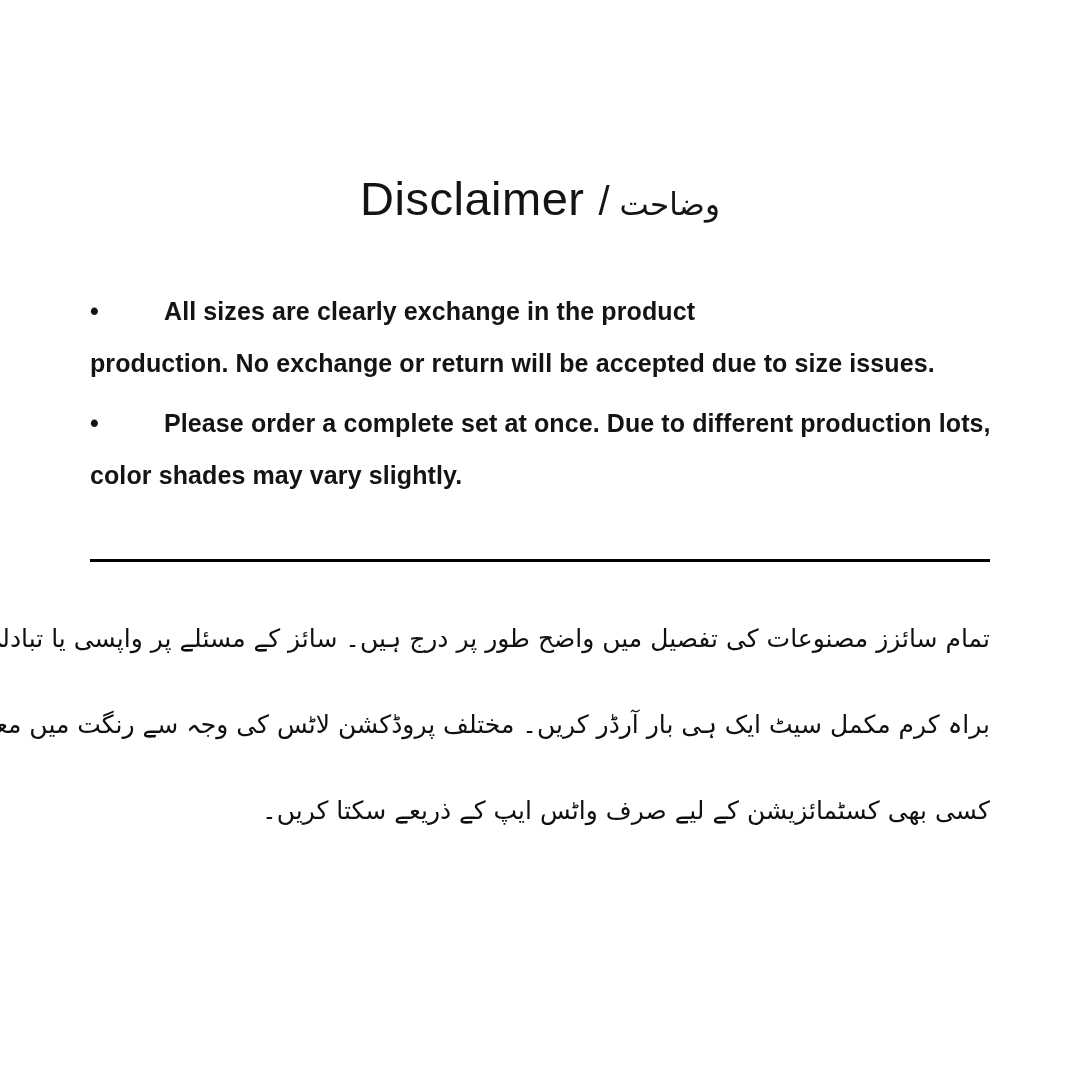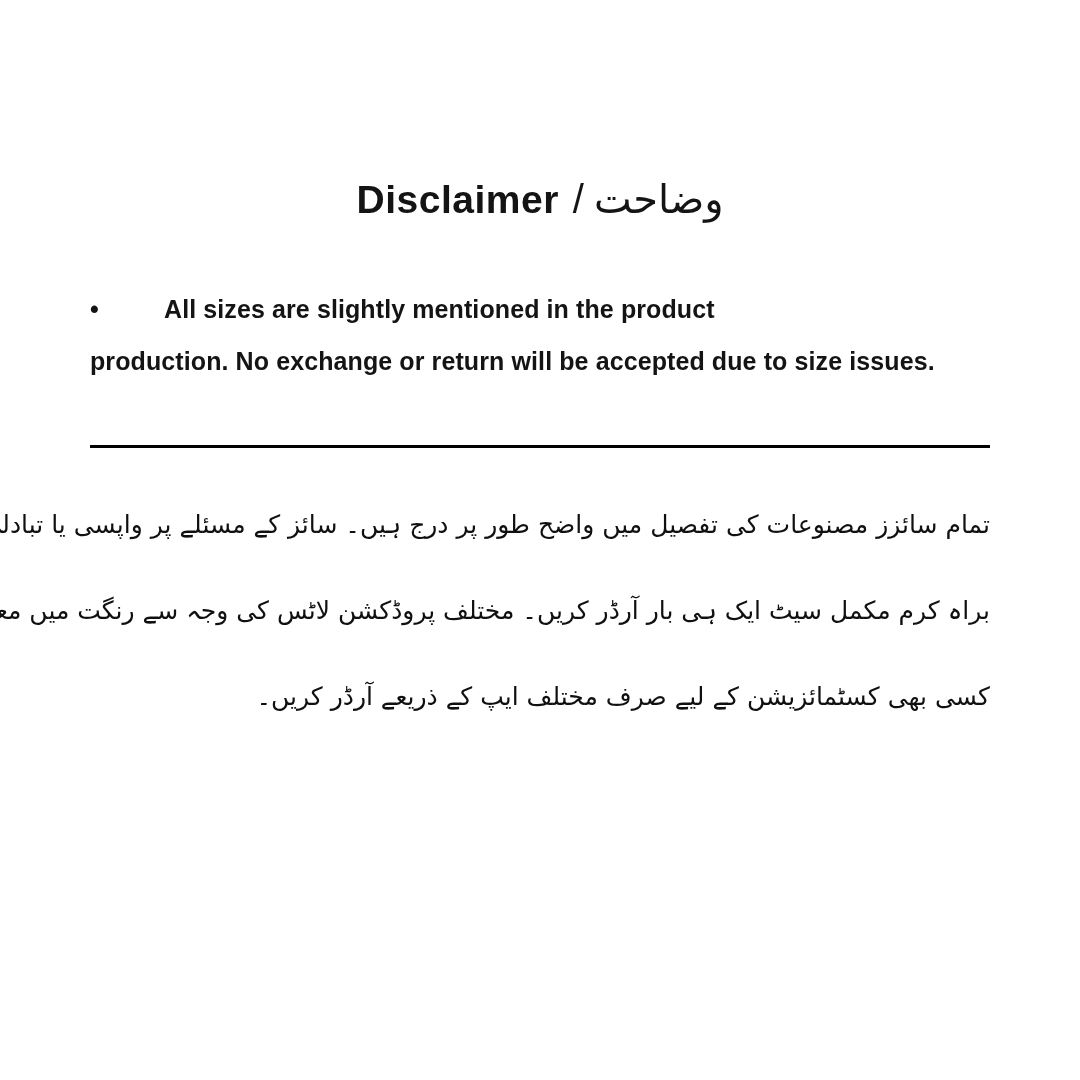--- a/index.html
+++ b/index.html
@@ -17,33 +17,33 @@
     color: #141414;
   }
   
   .title {
     padding-top: 170px;
     text-align: center;
     line-height: 58px;
     white-space: nowrap;
   }
   .title-en {
-    font-size: 39px;
-    font-weight: 700;
+    font-size: 47px;
+    font-weight: 400;
     letter-spacing: 0.5px;
     text-align: center;
   }
   .title-sep {
     font-size: 40px;
     font-weight: 400;
     margin: 0 10px 0 14px;
   }
   .title-ur {
     font-family: "DejaVu Sans", sans-serif;
-    font-size: 40px;
+    font-size: 31px;
     font-weight: 400;
     direction: rtl;
     unicode-bidi: isolate;
     margin-top: 12px;
   }
   
   .bullets {
     margin: 46px 90px 0 90px;
     font-size: 25px;
     font-weight: 600;
@@ -87,32 +87,40 @@
 <div class="page">
 
   <div class="title">
     <span class="title-en">Disclaimer</span><span class="title-sep">/</span><span class="title-ur">وضاحت</span>
   </div>
 
   <div class="bullets">
 
     <div class="bullet-para">
       <div class="b-line">
-        <span class="marker">•</span><span>All sizes are slightly mentioned in the product</span>
+        <span class="marker">•</span><span>All sizes are clearly exchange in the product</span>
       </div>
       <div class="b-line">
         <span>production. No exchange or return will be accepted due to size issues.</span>
       </div>
     </div>
 
+    <div class="bullet-para">
+      <div class="b-line">
+        <span class="marker">•</span><span>Please order a complete set at once. Due to different production lots,</span>
+      </div>
+      <div class="b-line">
+        <span>color shades may vary slightly.</span>
+      </div>
+    </div>
 
 
   </div>
 
   <div class="divider"></div>
 
   <div class="urdu" dir="rtl">
     <div class="u-line">تمام سائزز مصنوعات کی تفصیل میں واضح طور پر درج ہیں۔ سائز کے مسئلے پر واپسی یا تبادلہ ممکن نہیں ہو گا۔</div>
     <div class="u-line">براہ کرم مکمل سیٹ ایک ہی بار آرڈر کریں۔ مختلف پروڈکشن لاٹس کی وجہ سے رنگت میں معمولی فرق ہو سکتا ہے۔</div>
-    <div class="u-line">کسی بھی کسٹمائزیشن کے لیے صرف مختلف ایپ کے ذریعے آرڈر کریں۔</div>
+    <div class="u-line">کسی بھی کسٹمائزیشن کے لیے صرف واٹس ایپ کے ذریعے سکتا کریں۔</div>
   </div>
 
 </div>
 
 </body></html>

